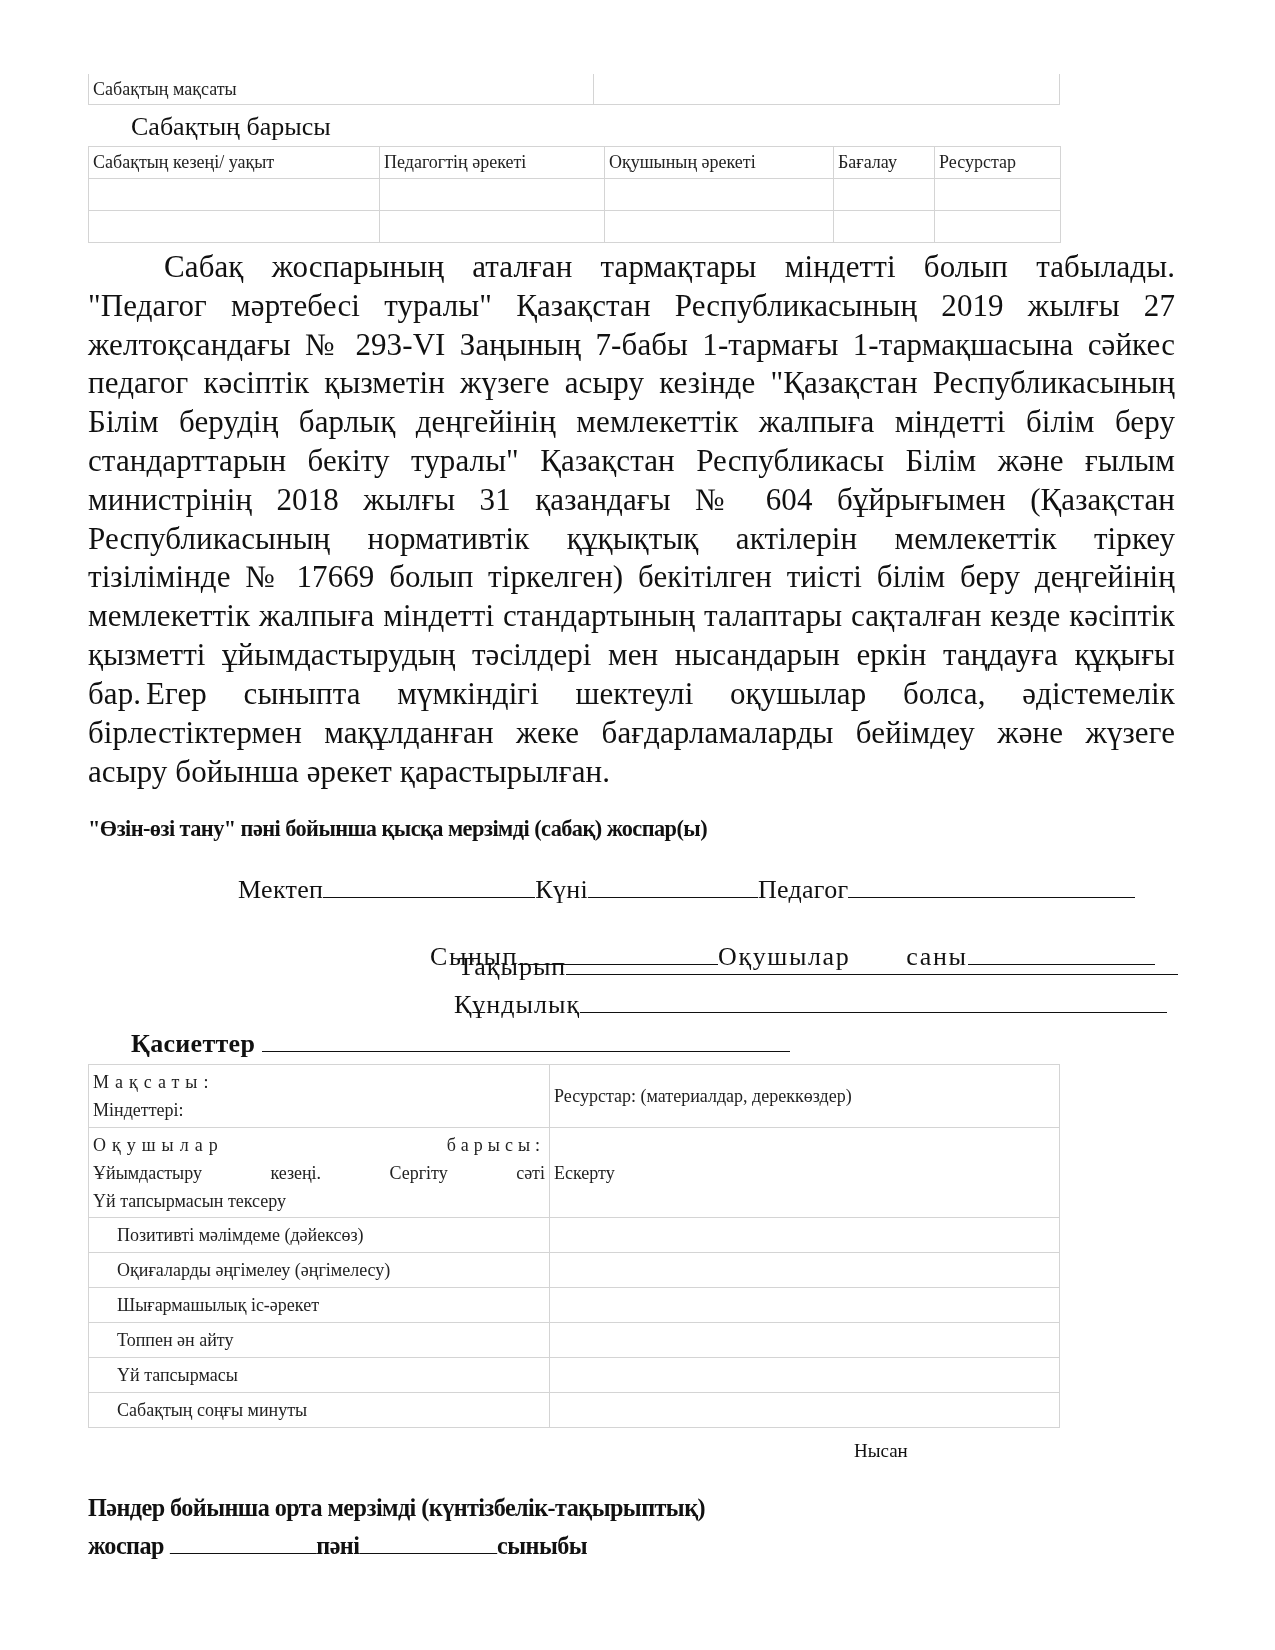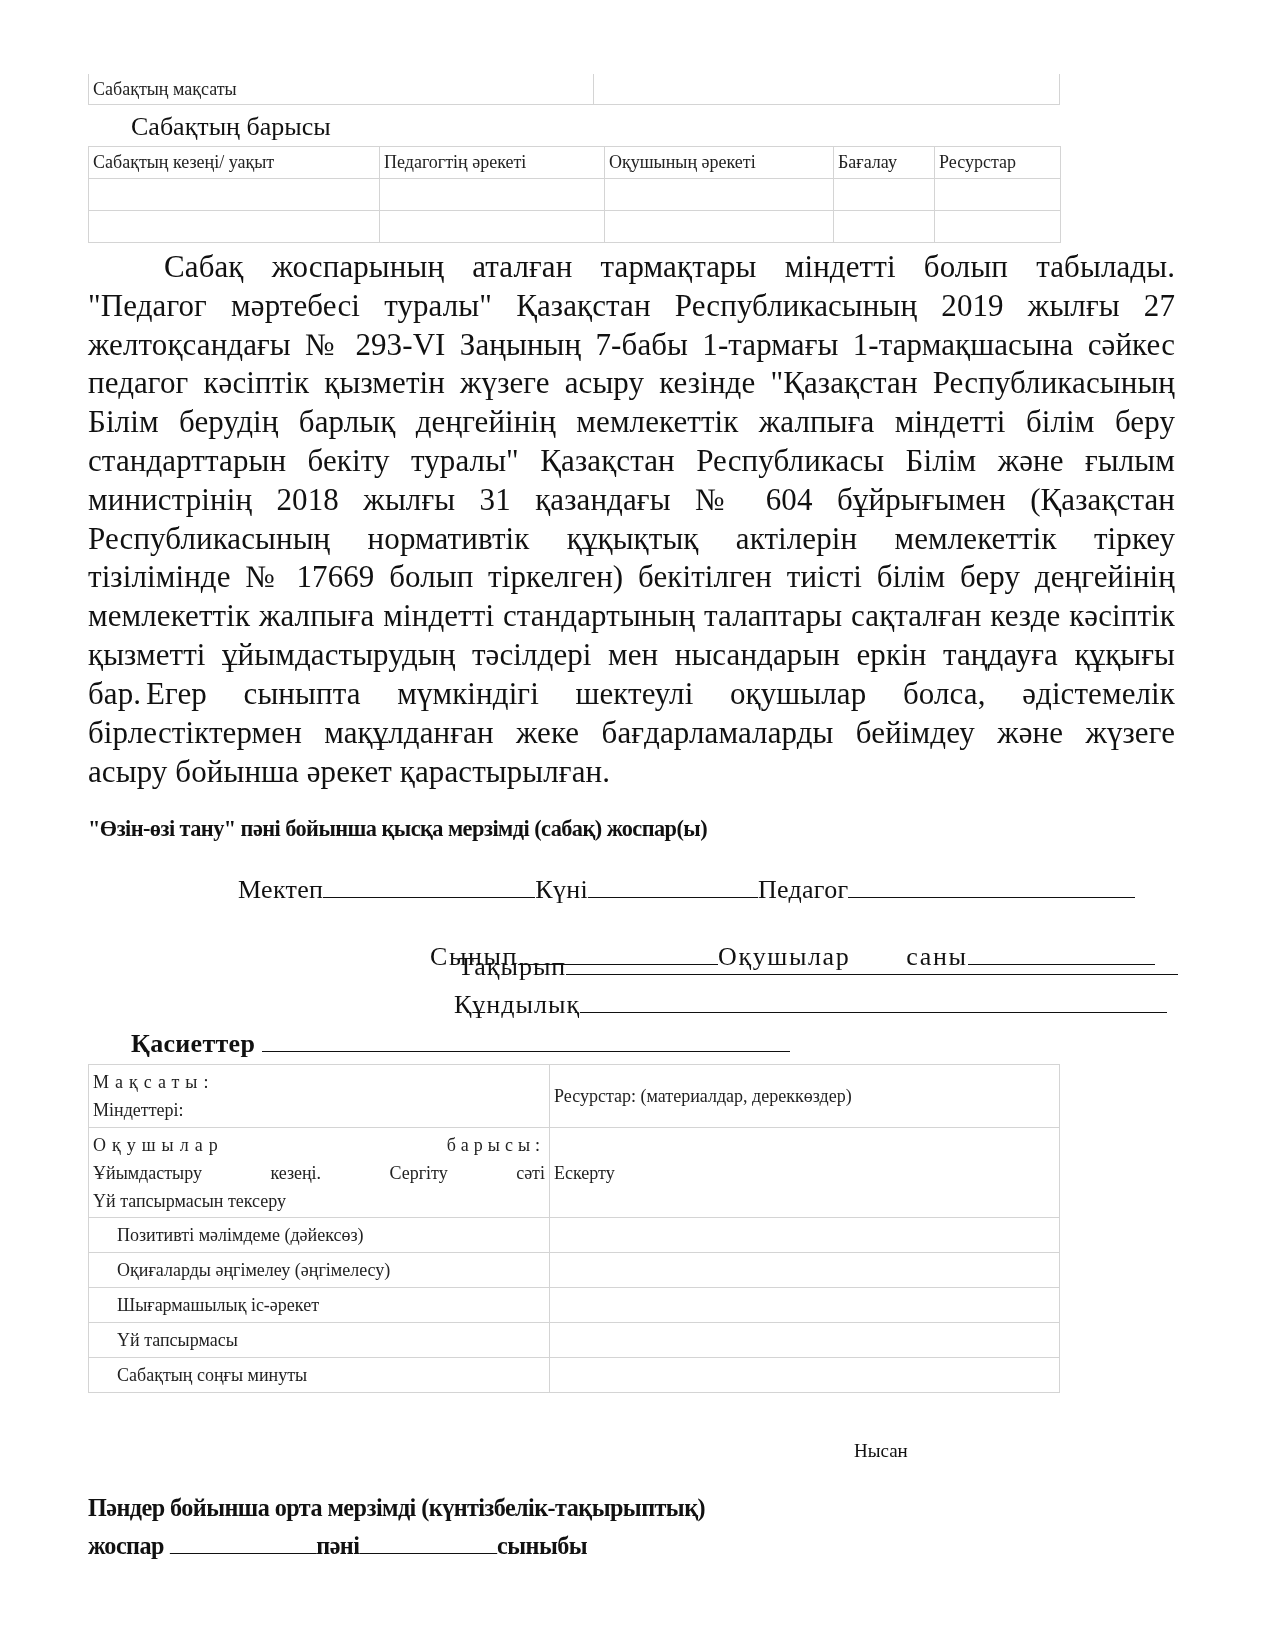--- a/index.html
+++ b/index.html
@@ -143,20 +143,24 @@
   </tr>
   <tr class="rn">
     <td>Оқиғаларды әңгімелеу (әңгімелесу)</td>
     <td></td>
   </tr>
   <tr class="rn">
     <td>Шығармашылық іс-әрекет</td>
     <td></td>
   </tr>
   <tr class="rn">
+    <td>Топпен ән айту</td>
+    <td></td>
+  </tr>
+  <tr class="rn">
     <td>Үй тапсырмасы</td>
     <td></td>
   </tr>
   <tr class="rn">
     <td>Сабақтың соңғы минуты</td>
     <td></td>
   </tr>
 </tbody>
   </table>
 

